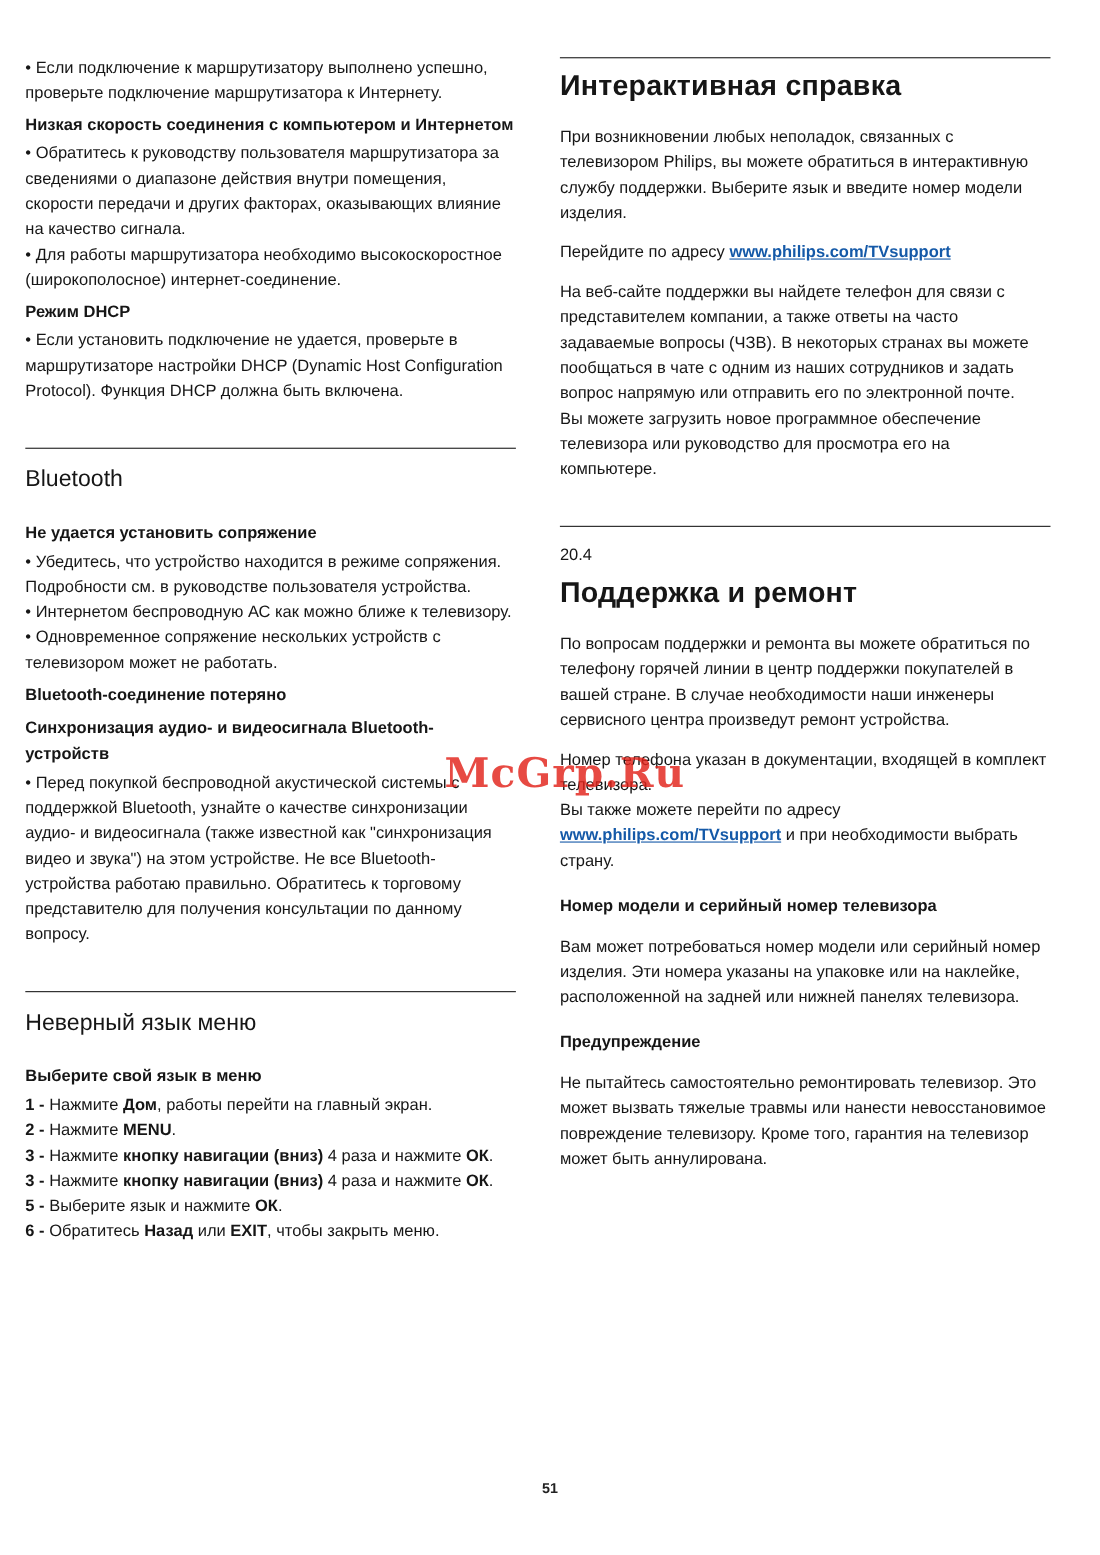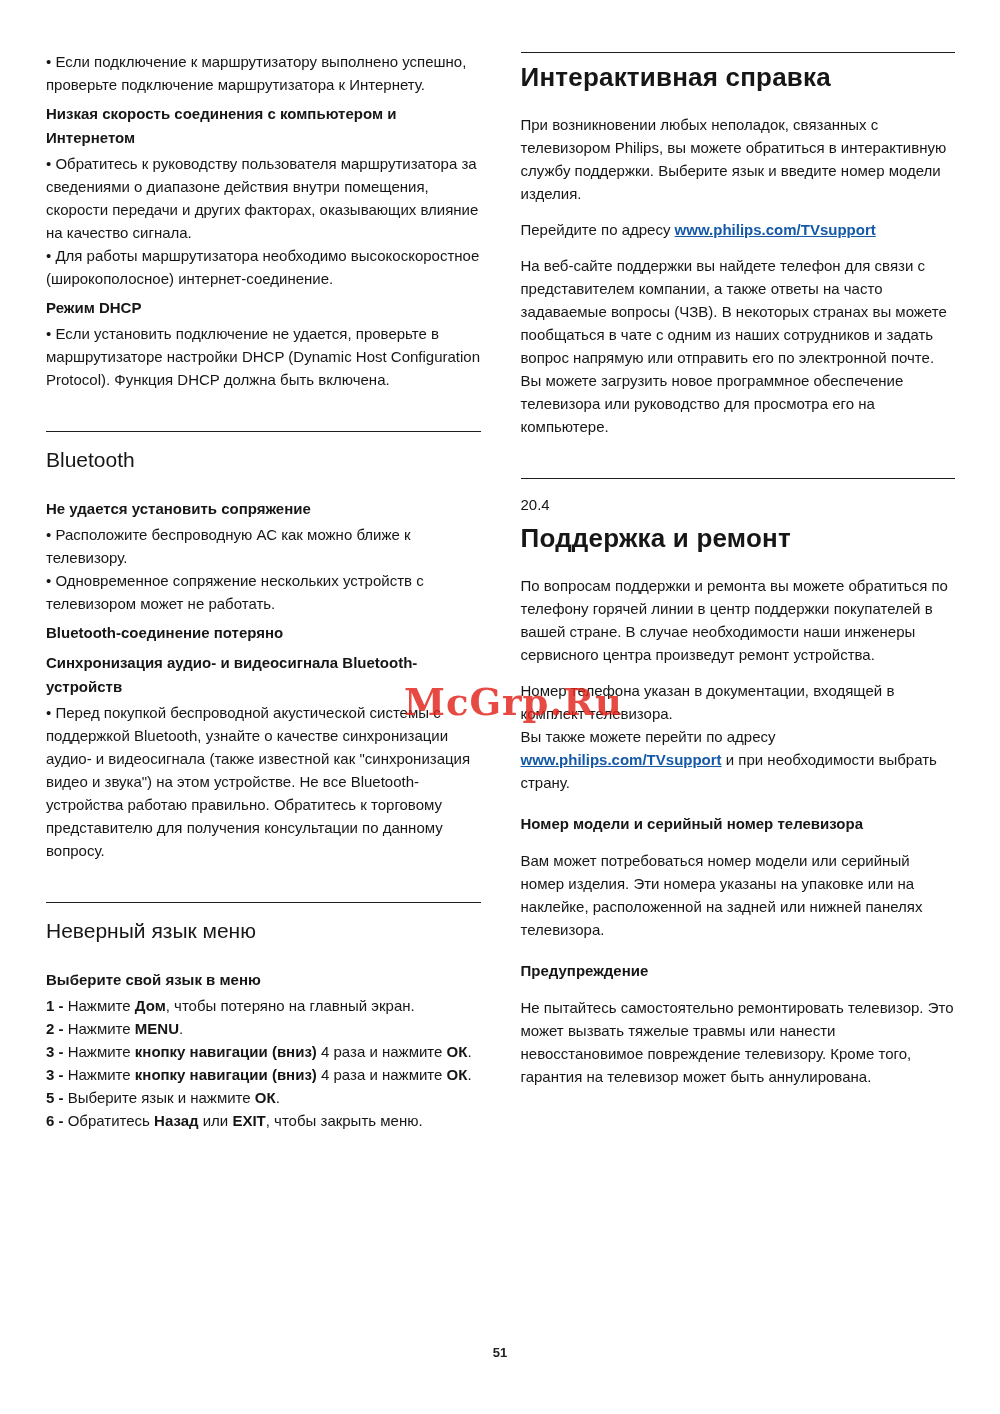--- a/index.html
+++ b/index.html
@@ -3,21 +3,21 @@
 <meta charset="utf-8">
 <style>
   * { margin: 0; padding: 0; box-sizing: border-box; }
   html, body { background: #ffffff; }
   body {
     width: 1000px; height: 1414px;
     font-family: "Liberation Sans", "DejaVu Sans", sans-serif;
     color: #161616;
   }
   .page { position: relative; width: 1000px; height: 1414px; overflow: hidden; background: #fff; }
-  .columns { display: flex; gap: 40px; padding: 50px 45px 0 46px; align-items: flex-start; }
+  .columns { display: flex; gap: 40px; padding: 50px 45px 0 23px; align-items: flex-start; }
   .col { flex: 1; min-width: 0; font-size: 15px; line-height: 23px; }
 
   .p { margin: 0; }
   .sp { margin-top: 13px; }
   .h3 { font-weight: bold; margin: 6px 0 2px; line-height: 24px; }
   .h3.sp { margin-top: 18px; }
   .h2 { font-size: 21px; font-weight: normal; line-height: 27px; margin: 2px 0 24px; }
   .h1 { font-size: 26px; font-weight: bold; line-height: 32px; margin: 2px 0 20px; letter-spacing: 0.2px; }
   .label { font-size: 15px; margin: 0 0 6px; }
 
@@ -46,29 +46,30 @@
     <div class="col" id="col-left">
         <div class="p"><span>• Если подключение к маршрутизатору выполнено успешно, проверьте подключение маршрутизатора к Интернету.</span></div>
         <div class="h3"><span>Низкая скорость соединения с компьютером и Интернетом</span></div>
         <div class="p"><span>• Обратитесь к руководству пользователя маршрутизатора за сведениями о диапазоне действия внутри помещения, скорости передачи и других факторах, оказывающих влияние на качество сигнала.</span></div>
         <div class="p"><span>• Для работы маршрутизатора необходимо высокоскоростное (широкополосное) интернет-соединение.</span></div>
         <div class="h3"><span>Режим DHCP</span></div>
         <div class="p"><span>• Если установить подключение не удается, проверьте в маршрутизаторе настройки DHCP (Dynamic Host Configuration Protocol). Функция DHCP должна быть включена.</span></div>
         <hr class="rule">
         <div class="h2"><span>Bluetooth</span></div>
         <div class="h3"><span>Не удается установить сопряжение</span></div>
-        <div class="p"><span>• Расположите беспроводную АС как можно ближе к телевизору.</span></div>
+        <div class="p"><span>• Убедитесь, что устройство находится в режиме сопряжения. Подробности см. в руководстве пользователя устройства.</span></div>
+        <div class="p"><span>• Интернетом беспроводную АС как можно ближе к телевизору.</span></div>
         <div class="p"><span>• Одновременное сопряжение нескольких устройств с телевизором может не работать.</span></div>
         <div class="h3"><span>Bluetooth-соединение потеряно</span></div>
         <div class="h3"><span>Синхронизация аудио- и видеосигнала Bluetooth-устройств</span></div>
         <div class="p"><span>• Перед покупкой беспроводной акустической системы с поддержкой Bluetooth, узнайте о качестве синхронизации аудио- и видеосигнала (также известной как "синхронизация видео и звука") на этом устройстве. Не все Bluetooth-устройства работаю правильно. Обратитесь к торговому представителю для получения консультации по данному вопросу.</span></div>
         <hr class="rule">
         <div class="h2"><span>Неверный язык меню</span></div>
         <div class="h3"><span>Выберите свой язык в меню</span></div>
-        <div class="p"><span class="b">1 - </span><span>Нажмите </span><span class="b">Дом</span><span>, чтобы потеряно на главный экран.</span></div>
+        <div class="p"><span class="b">1 - </span><span>Нажмите </span><span class="b">Дом</span><span>, работы перейти на главный экран.</span></div>
         <div class="p"><span class="b">2 - </span><span>Нажмите </span><span class="b">MENU</span><span>.</span></div>
         <div class="p"><span class="b">3 - </span><span>Нажмите </span><span class="b">кнопку навигации (вниз)</span><span> 4 раза и нажмите </span><span class="b">ОК</span><span>.</span></div>
         <div class="p"><span class="b">3 - </span><span>Нажмите </span><span class="b">кнопку навигации (вниз)</span><span> 4 раза и нажмите </span><span class="b">ОК</span><span>.</span></div>
         <div class="p"><span class="b">5 - </span><span>Выберите язык и нажмите </span><span class="b">ОК</span><span>.</span></div>
         <div class="p"><span class="b">6 - </span><span>Обратитесь </span><span class="b">Назад</span><span> или </span><span class="b">EXIT</span><span>, чтобы закрыть меню.</span></div>
       </div>
     <div class="col" id="col-right">
         <hr class="rule">
         <div class="h1"><span>Интерактивная справка</span></div>
         <div class="p"><span>При возникновении любых неполадок, связанных с телевизором Philips, вы можете обратиться в интерактивную службу поддержки. Выберите язык и введите номер модели изделия.</span></div>

